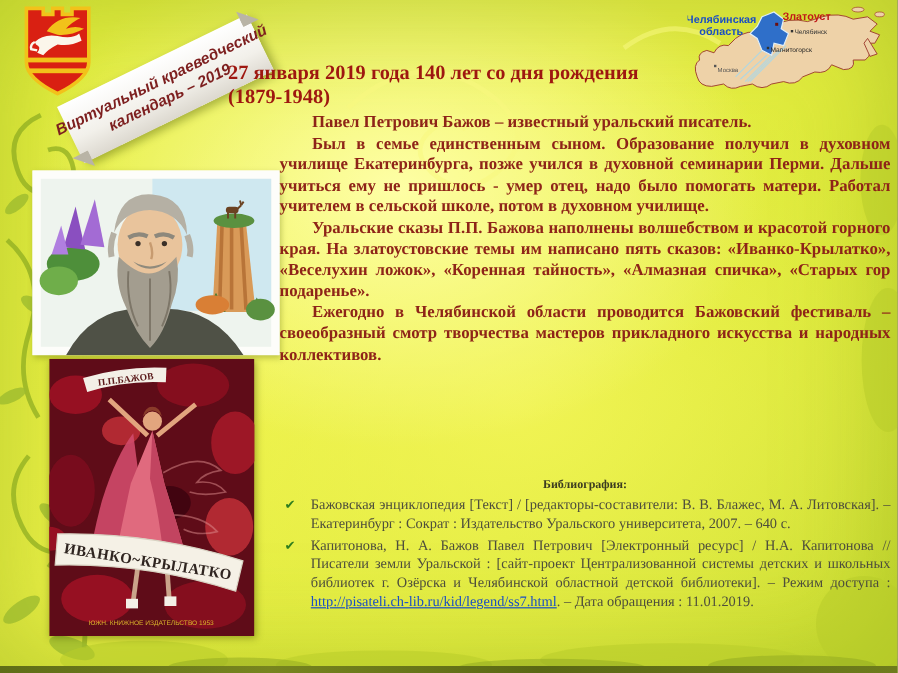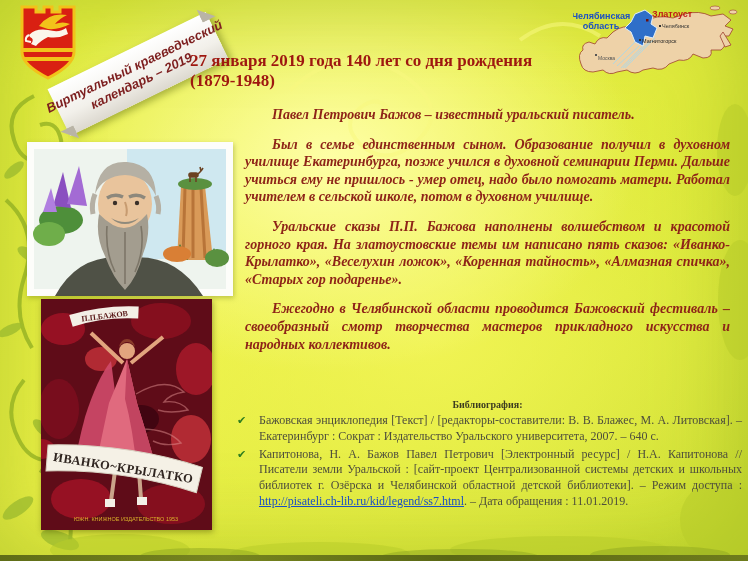--- a/index.html
+++ b/index.html
@@ -44,21 +44,21 @@
   .portrait{position:absolute;left:27px;top:142px;width:206px;height:154px;
     background:#fdfdfa;box-shadow:1px 2px 5px rgba(90,100,10,.35);padding:0;}
   .book{position:absolute;left:41px;top:299px;width:171px;height:231px;
     box-shadow:1px 2px 6px rgba(70,80,0,.45);}
 
   .article{
     position:absolute;left:233px;top:94px;width:509px;
     color:#8e2418;font-weight:bold;font-size:14px;line-height:17.6px;
     text-align:justify;
   }
-  .article p{margin:12px;text-indent:27px;font-style:italic;}
+  .article p{margin:0;text-indent:27px;}
 
   .biblio{position:absolute;left:233px;top:399px;width:509px;color:#4e4e3c;}
   .biblio-heading{text-align:center;font-weight:bold;font-size:10px;color:#3c3c20;margin-bottom:3px;}
   .biblio ul{list-style:none;margin:0;padding:0;font-size:12px;line-height:15.8px;}
   .biblio li{display:flex;align-items:flex-start;margin-bottom:2px;}
   .biblio .check{flex:0 0 22px;color:#2e7d1e;font-size:11px;line-height:15.8px;padding-left:4px;font-family:"DejaVu Sans",sans-serif;}
   .biblio .entry{flex:1;text-align:justify;}
   .biblio a{color:#1a4fc4;text-decoration:underline;}
 </style>
 </head>

